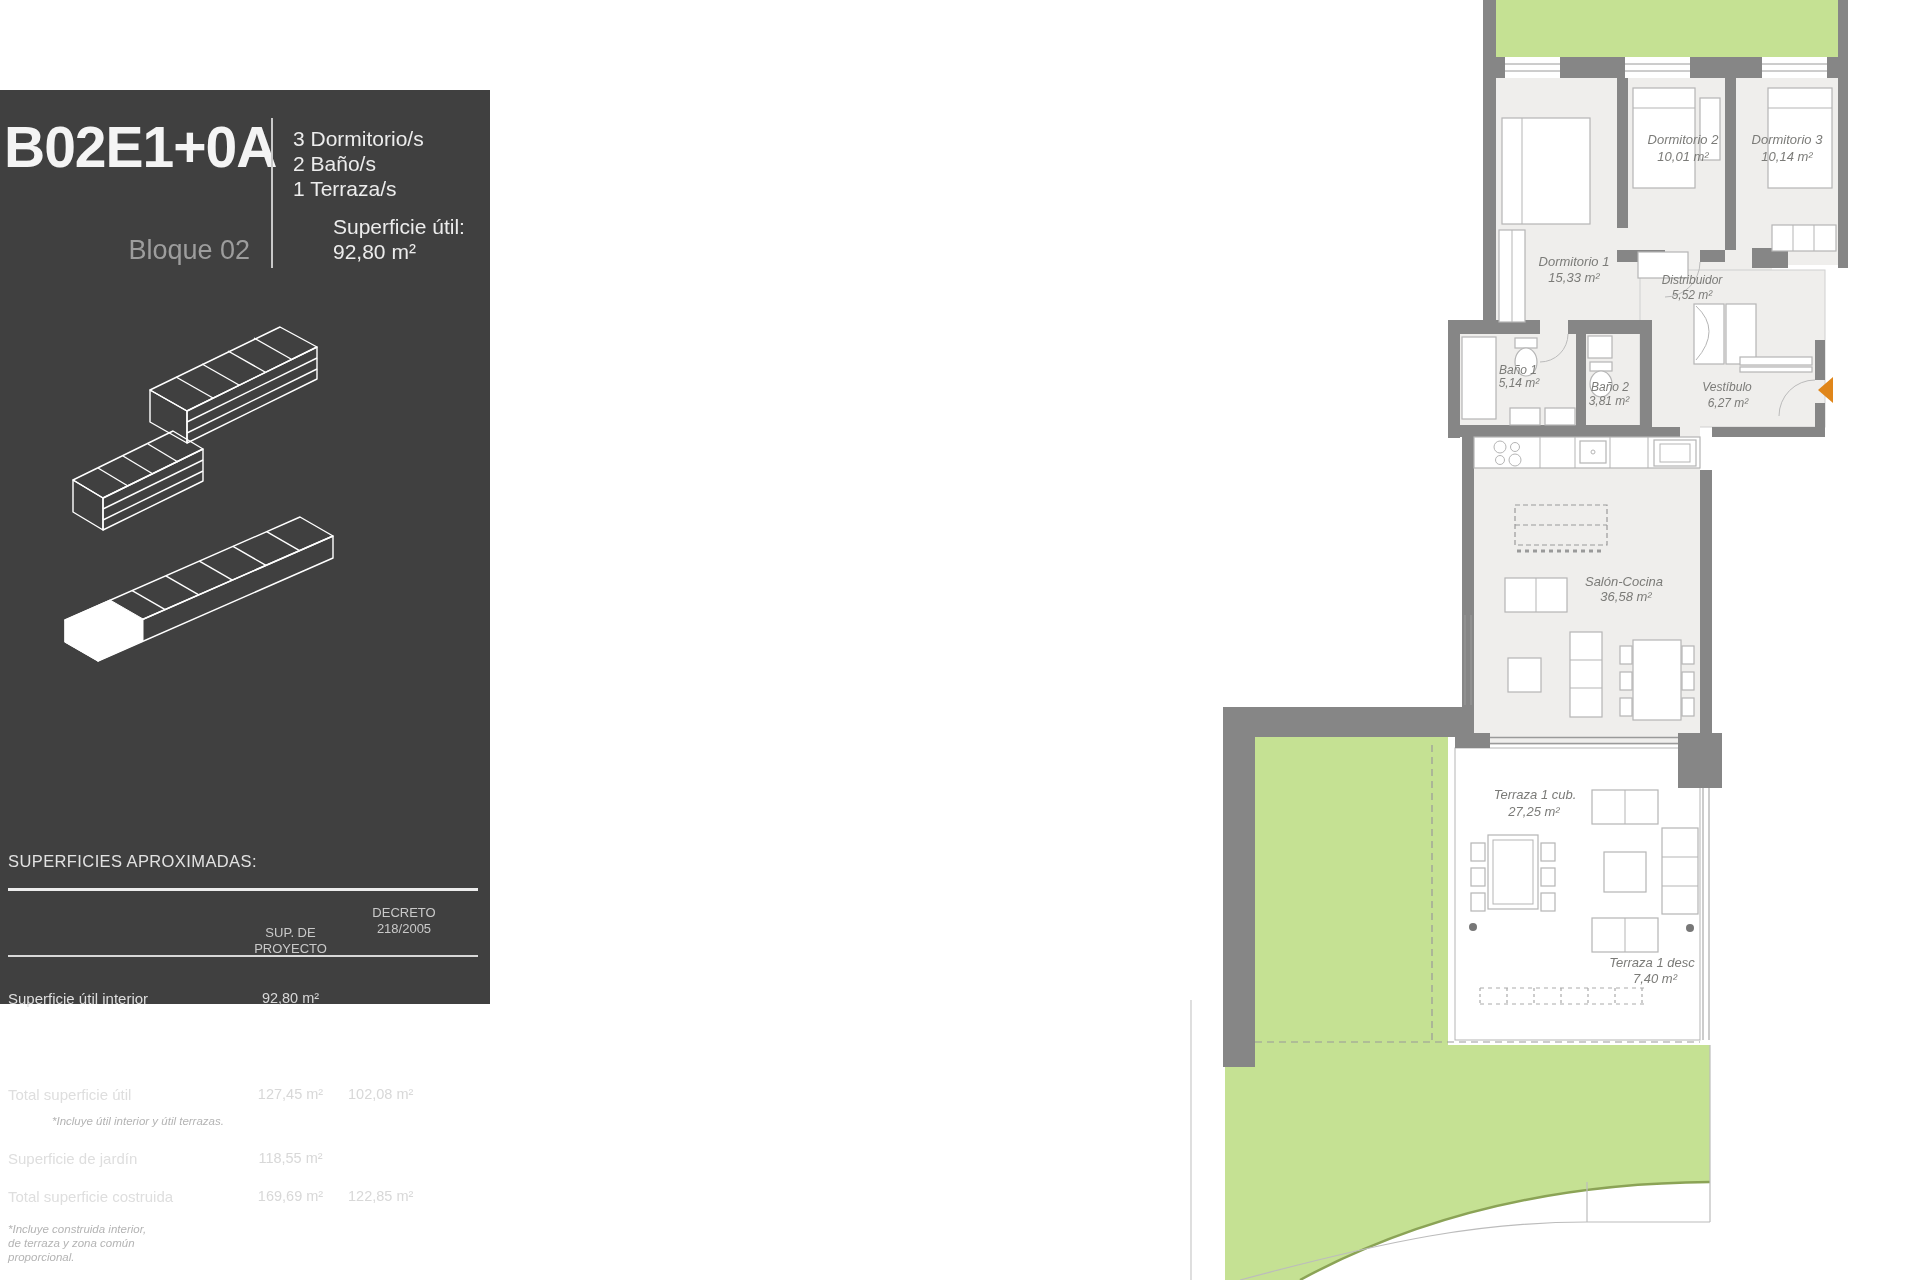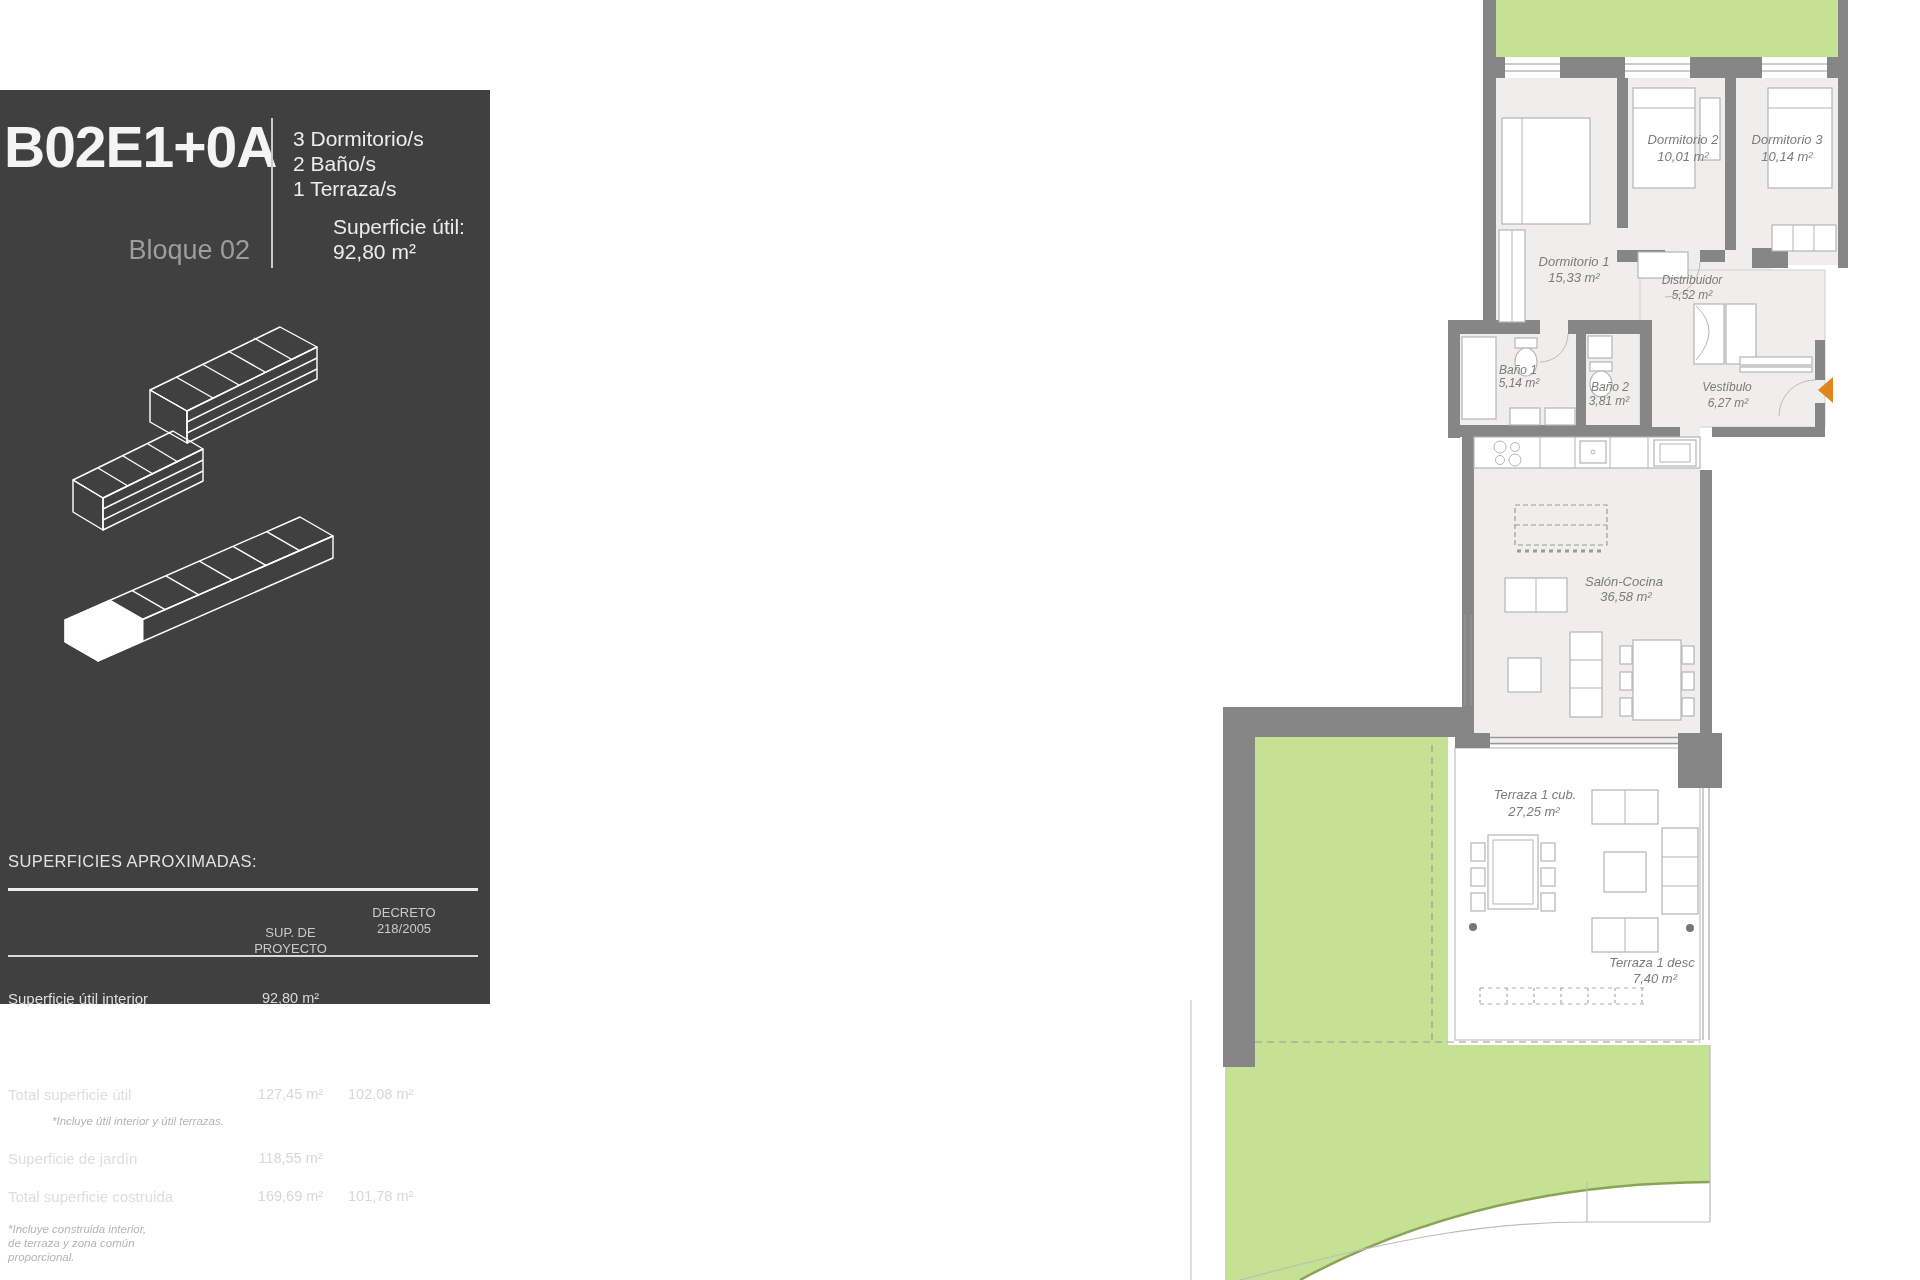--- a/index.html
+++ b/index.html
@@ -320,20 +320,20 @@
     </div>
     <div class="t-note" style="top:1024px;margin-left:44px;">*Incluye útil interior y útil terrazas.</div>
     <div class="t-row" style="top:1060px;">
       <span class="lbl">Superficie de jardín</span>
       <span class="v1">118,55 m²</span>
       <span class="v2"></span>
     </div>
     <div class="t-row" style="top:1098px;">
       <span class="lbl">Total superficie costruida</span>
       <span class="v1">169,69 m²</span>
-      <span class="v2">101,78 m²</span>
+      <span class="v2">122,85 m²</span>
     </div>
     <div class="t-note" style="top:1132px;">*Incluye construida interior,
 de terraza y zona común
 proporcional.</div>
   </div>
 
 </div>
 
 </body></html>

